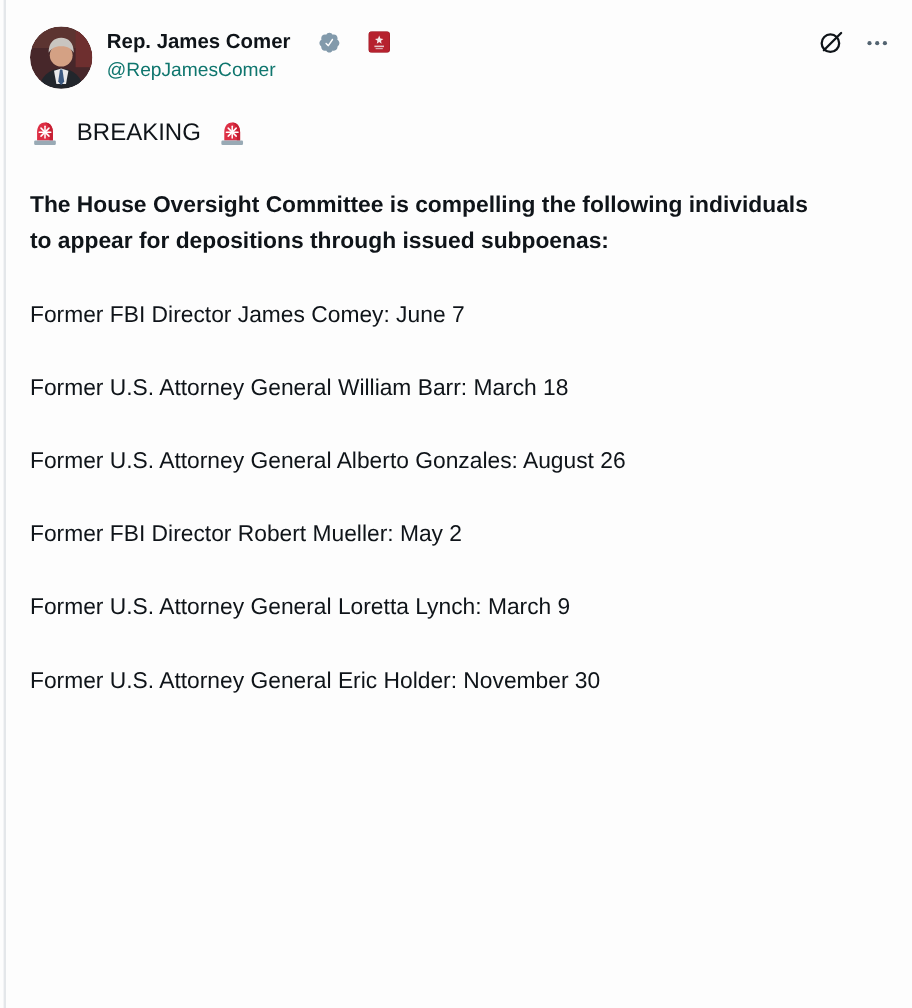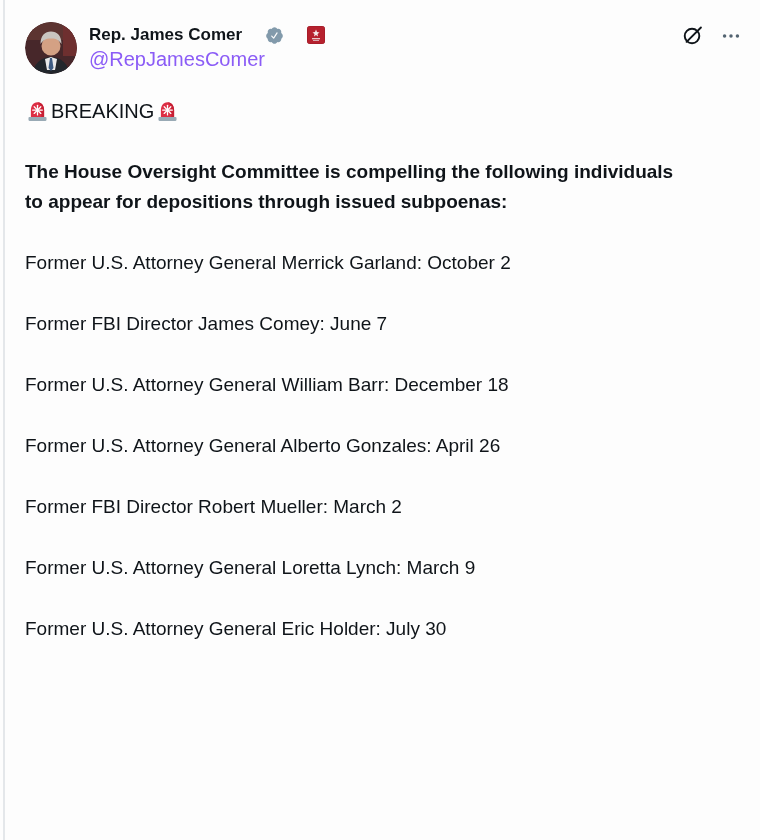--- a/index.html
+++ b/index.html
@@ -33,21 +33,21 @@
     display: flex; align-items: center; gap: 23px;
     font-weight: bold; font-size: 17px; line-height: 24px;
     color: #0f1419; cursor: pointer;
   }
   .verified-badge { width: 19px; height: 19px; display: inline-block; }
   .affiliate-badge {
     width: 18px; height: 18px; display: inline-block;
     border-radius: 3px; overflow: hidden; cursor: pointer;
   }
   .handle {
-    font-size: 20px; line-height: 22px; color: #8b5cf6;
+    font-size: 16px; line-height: 22px; color: #0f766e;
     font-weight: normal; margin-top: 1px; cursor: pointer;
   }
   .header-actions {
     position: absolute; right: 18px; top: 24px;
     display: flex; align-items: center; gap: 16px;
   }
   .icon-btn {
     background: none; border: none; cursor: pointer;
     display: flex; align-items: center; justify-content: center;
     padding: 0;
@@ -56,21 +56,21 @@
   
   .tweet-body {
     padding: 0 25px;
     margin-top: 22px;
     font-size: 19px;
     line-height: 30px;
     color: #0f1419;
   }
   .tweet-body p { margin: 0 0 31px 0; }
   .breaking-line {
-    display: flex; align-items: center; gap: 1px;
+    display: flex; align-items: center; gap: 14px;
     font-size: 20px;
   }
   .siren { width: 25px; height: 25px; flex: 0 0 auto; }
   .intro-text { white-space: pre-line; font-weight: bold; }
 </style>
 </head>
 <body>
 
 <div class="left-edge"></div>
 
@@ -157,21 +157,20 @@
         <line x1="13.2" y1="11.2" x2="22.8" y2="20.8"></line>
         <line x1="22.8" y1="11.2" x2="13.2" y2="20.8"></line>
       </g>
       <rect x="5" y="26" width="26" height="5.5" rx="1.5" fill="#99aab5"></rect>
     </svg>
   </p>
 
   <p class="intro-text">The House Oversight Committee is compelling the following individuals
 to appear for depositions through issued subpoenas:</p>
 
-  <p>Former U.S. Attorney General Merrick Garland: October 2</p>
   <p>Former FBI Director James Comey: June 7</p>
-  <p>Former U.S. Attorney General William Barr: December 18</p>
-  <p>Former U.S. Attorney General Alberto Gonzales: April 26</p>
-  <p>Former FBI Director Robert Mueller: March 2</p>
+  <p>Former U.S. Attorney General William Barr: March 18</p>
+  <p>Former U.S. Attorney General Alberto Gonzales: August 26</p>
+  <p>Former FBI Director Robert Mueller: May 2</p>
   <p>Former U.S. Attorney General Loretta Lynch: March 9</p>
-  <p>Former U.S. Attorney General Eric Holder: July 30</p>
+  <p>Former U.S. Attorney General Eric Holder: November 30</p>
 
 </div>
 
 </body></html>

